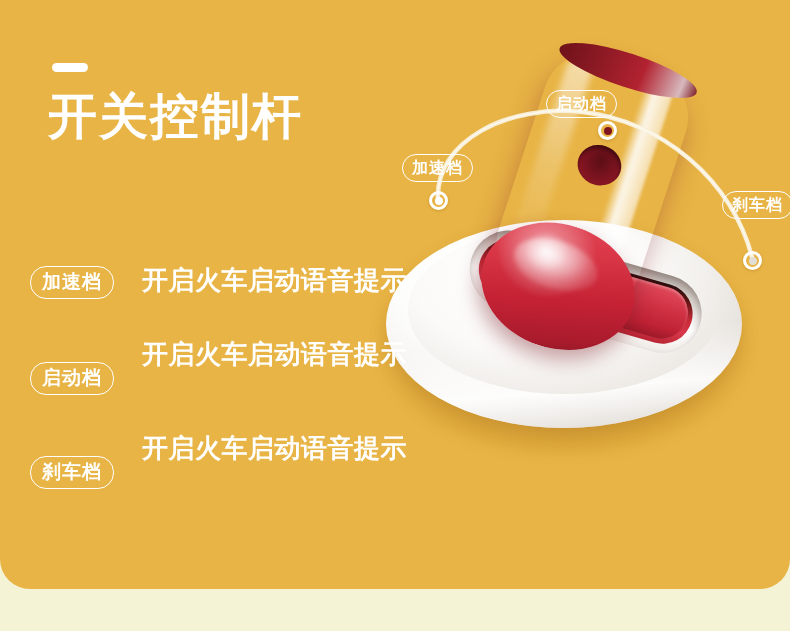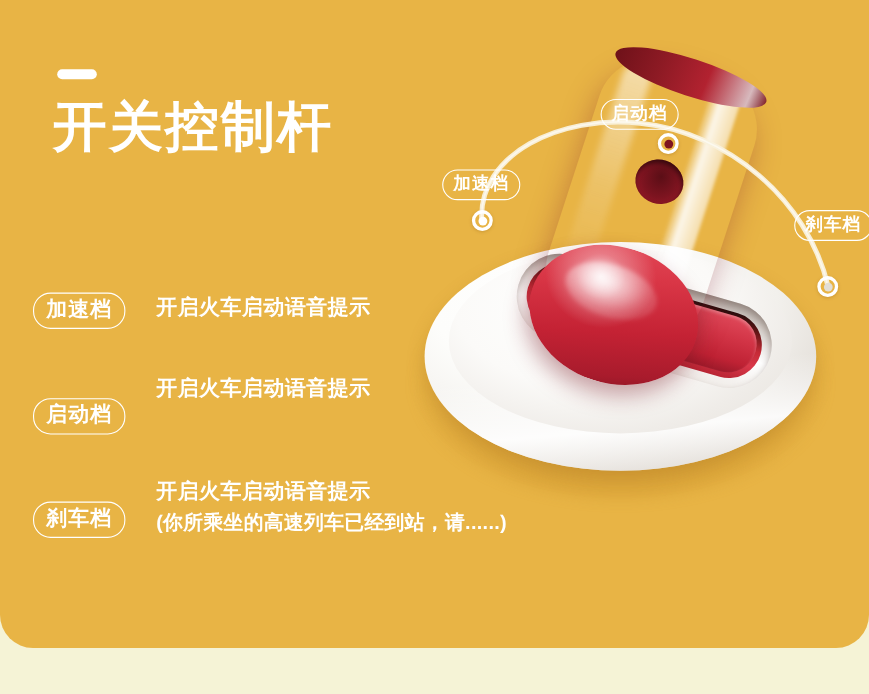--- a/index.html
+++ b/index.html
@@ -36,21 +36,21 @@
   .pill{
     display:inline-block;vertical-align:middle;
     border:1.6px solid #ffffff;border-radius:16px;
     padding:3px 11px 4px;
     font-size:19px;line-height:24px;font-weight:700;color:#ffffff;
     letter-spacing:1px;white-space:nowrap;
   }
   .row .pill{position:absolute;left:0;}
   .texts{margin-left:112px;}
   .t-main{
-    font-size:19px;line-height:28px;font-weight:700;color:#ffffff;
+    font-size:26px;line-height:28px;font-weight:700;color:#ffffff;
     letter-spacing:.5px;white-space:nowrap;
   }
   .t-sub{
     font-size:18px;line-height:26px;font-weight:700;color:#ffffff;
     letter-spacing:.3px;white-space:nowrap;
   }
   
   #row-accel{position:absolute;left:0;top:0;width:470px;height:40px;}
   #row-accel .pill{top:4px;}
   #row-accel .texts{padding-top:4px;}
@@ -269,19 +269,18 @@
         <span class="pill">启动档</span>
         <div class="texts">
           <div class="t-main">开启火车启动语音提示</div>
         </div>
       </div>
 
       <div class="row" id="row-brake">
         <span class="pill">刹车档</span>
         <div class="texts">
           <div class="t-main">开启火车启动语音提示</div>
-          <div class="t-sub">(你所乘坐的高速列车已经到站，请......)</div>
         </div>
       </div>
 
     </div>
   </div>
 </div>
 
 </body></html>

